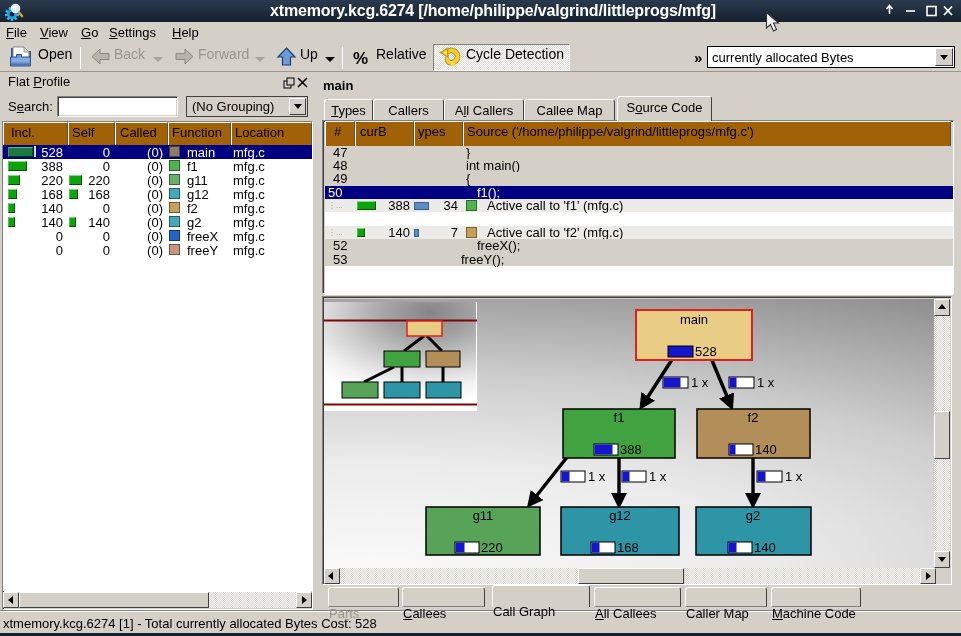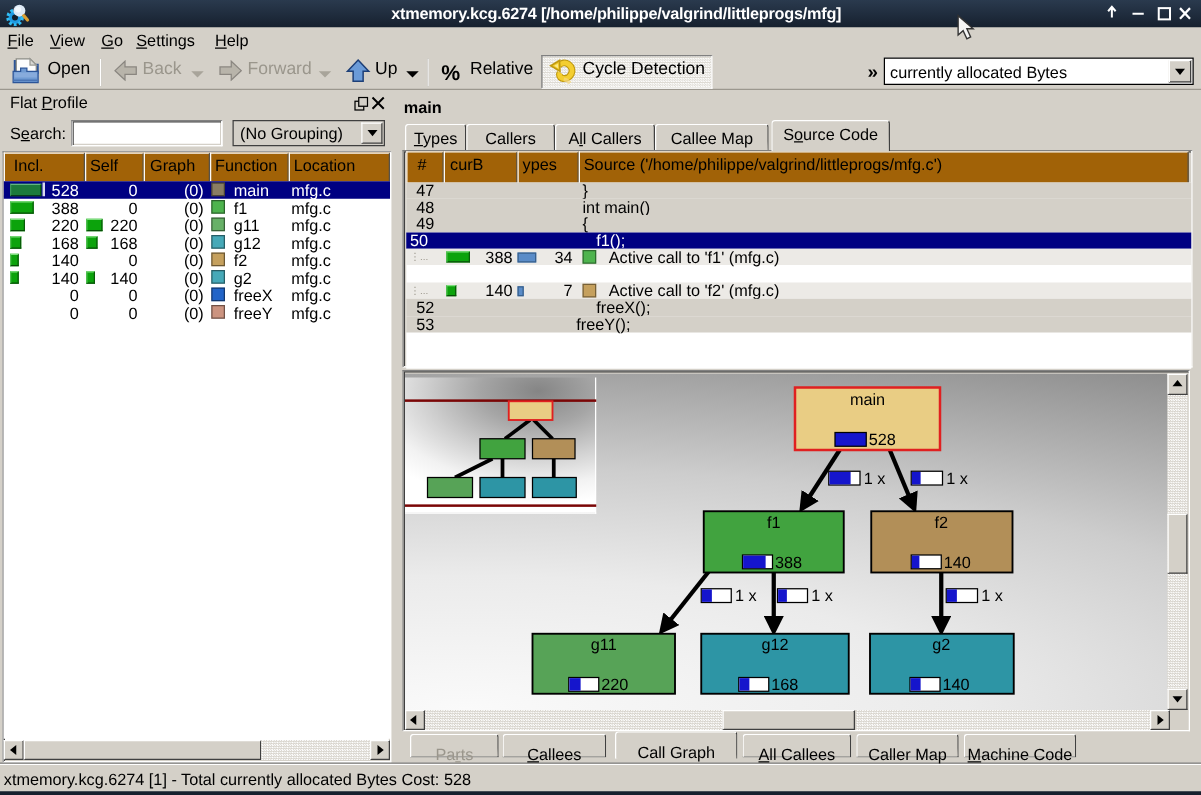--- a/index.html
+++ b/index.html
@@ -1,21 +1,21 @@
 <!DOCTYPE html>
 <html><head>
 <meta charset="utf-8">
 <style>
 * { margin:0; padding:0; box-sizing:border-box; }
 html,body { width:961px; height:636px; overflow:hidden; }
 body { font-family:"Liberation Sans",sans-serif; font-size:13px; color:#000; background:#d4d0c8; position:relative; }
 .abs { position:absolute; }
 
 #titlebar { left:0; top:0; width:961px; height:22px; background:linear-gradient(#2a3a4e,#16202e); color:#fff; }
-#title-text { width:100%; text-align:center; font-weight:bold; font-size:13px; line-height:22px; letter-spacing:-0.2px;padding-left:25px; }
+#title-text { width:100%; text-align:center; font-weight:bold; font-size:16px; line-height:22px; letter-spacing:-0.2px;padding-left:25px; }
 
 #menubar { left:0; top:22px; width:961px; height:22px; background:#d4d0c8; border-bottom:1px solid #d4d0c8;}
 .menu { position:absolute; top:3px; height:17px; line-height:16px; }
 .u { text-decoration:underline; }
 
 #toolbar { left:0; top:44px; width:961px; height:28px; background:#d4d0c8; border-bottom:1px solid #9b978e; }
 .tbtext { position:absolute; top:46px; font-size:14px; }
 .gray { color:#9a968c; }
 .tsep { position:absolute; top:47px; width:1px; height:22px; background:#8a867e; border-right:1px solid #fff; }
 .droptri { position:absolute; width:0; height:0; border-left:5px solid transparent; border-right:5px solid transparent; top:57px; }
@@ -45,21 +45,21 @@
 .scell { position:absolute; top:0; }
 
 #graph-frame { left:322px; top:296px; width:630px; height:289px; background:#d4d0c8; }
 #graph-canvas { position:absolute; left:1px; top:2px; width:610px; height:269px; background:radial-gradient(ellipse 1250px 335px at 8% 100%, #fafafa 0%, #ebebeb 32%, #cdcdcd 58%, #9b9b9b 85%, #7f7f7f 100%); }
 
 .sb-btn { position:absolute; background:#d4d0c8; border-top:1px solid #fff; border-left:1px solid #fff; border-bottom:1px solid #404040; border-right:1px solid #404040; }
 .sb-track { position:absolute; background:repeating-conic-gradient(#ffffff 0% 25%, #d4d0c8 0% 50%) 0 0/2px 2px; }
 .sb-thumb { position:absolute; background:#d4d0c8; border-top:1px solid #fff; border-left:1px solid #fff; border-bottom:1px solid #404040; border-right:1px solid #404040; }
 .arr { position:absolute; width:0; height:0; }
 
-.btab { position:absolute; top:587px; height:19px; background:#d4d0c8; border-top:1px solid #fff; border-left:1px solid #fff; border-right:1px solid #404040; border-bottom:1px solid #808080; border-radius:3px 3px 0 0; text-align:center; padding-top:8px; }
+.btab { position:absolute; top:587px; height:19px; background:#d4d0c8; border-top:1px solid #fff; border-left:1px solid #fff; border-right:1px solid #404040; border-bottom:1px solid #808080; border-radius:3px 3px 0 0; text-align:left; padding-top:18px; }
 .btab.active { top:585px; height:22px; border-bottom:none; }
 </style>
 </head>
 <body>
 
 <div class="abs" id="titlebar">
   <div id="title-text">xtmemory.kcg.6274 [/home/philippe/valgrind/littleprogs/mfg]</div>
 </div>
 <svg class="abs" style="left:884px; top:0;" width="74" height="22" viewBox="0 0 74 22">
   <g stroke="#fff" stroke-width="1.6" fill="none">
@@ -146,21 +146,21 @@
 <div class="abs sunken" id="search-input"></div>
 <div class="abs" id="grp-combo">
   <div style="position:absolute; left:5px; top:2px; font-size:13px;">(No Grouping)</div>
   <div class="sb-btn" style="right:1px; top:1px; width:17px; height:17px;"></div>
   <div class="arr" style="right:5px; top:7px; border-left:4px solid transparent; border-right:4px solid transparent; border-top:5px solid #000;"></div>
 </div>
 <div class="abs sunken" id="flat-table">
 
   <div class="hcell" style="left:0; width:65px; padding-left:7px;">Incl.</div>
   <div class="hcell" style="left:65px; width:47px;">Self</div>
-  <div class="hcell" style="left:112px; width:53px; padding-left:4px;">Graph</div>
+  <div class="hcell" style="left:112px; width:53px; padding-left:4px;">Called</div>
   <div class="hcell" style="left:165px; width:63px;">Function</div>
   <div class="hcell" style="left:228px; width:81px;">Location</div>
   <div id="frows" style="position:absolute; left:0; top:23px; width:309px; height:446px; background:#fff; font-size:13px;">
     <div class="frow" style="top:0; background:#000082; color:#fff;">
       <div class="gbar" style="left:5px; top:2px; width:25px; height:10px; background:#1c7a3c; border-top-color:#63b582; border-left-color:#3d9660; border-bottom-color:#0b3a1c;"></div>
       <div style="position:absolute; left:31px; top:1px; width:2px; height:11px; background:#d8d8ee;"></div>
       <div class="fnum" style="left:33px; width:27px;">528</div>
       <div class="fnum" style="left:77px; width:30px;">0</div>
       <div class="fnum" style="left:130px; width:30px;">(0)</div>
       <div class="fsq" style="left:166px; background:#8a7d63;"></div>

